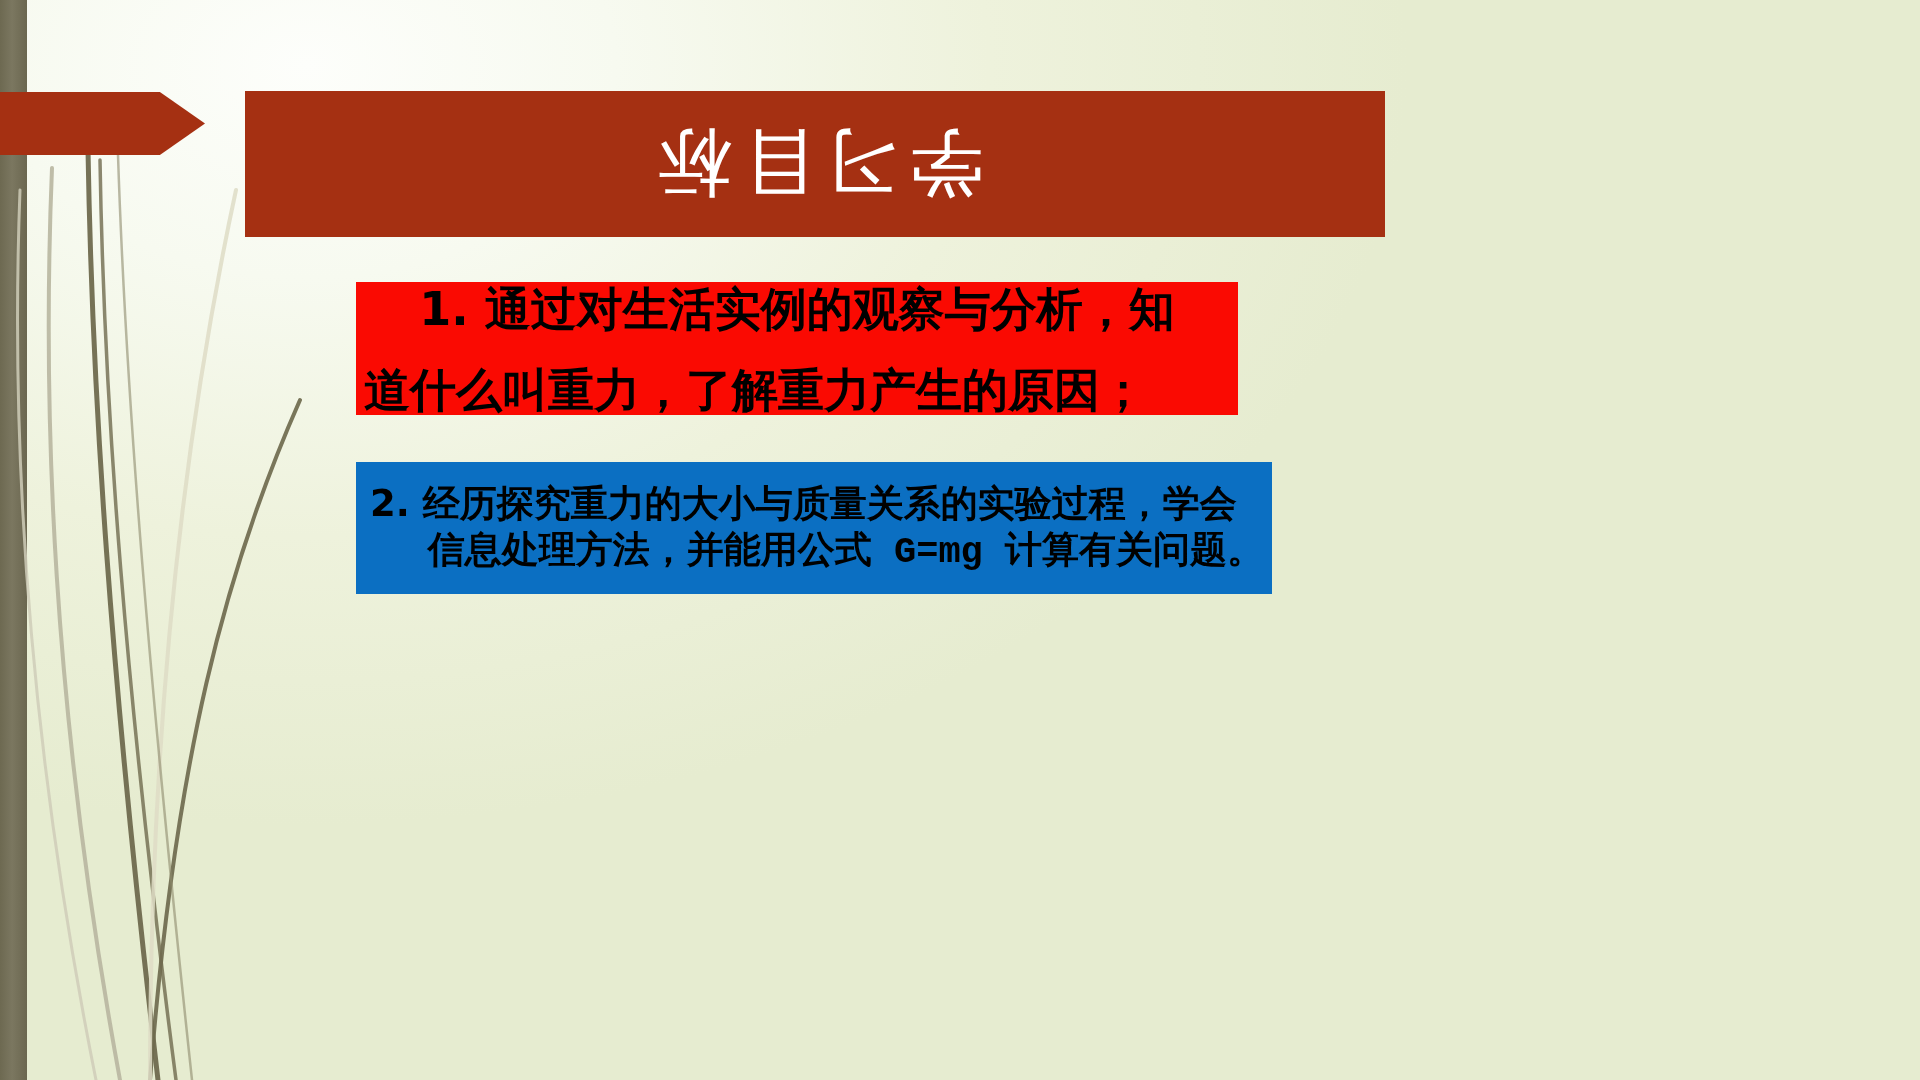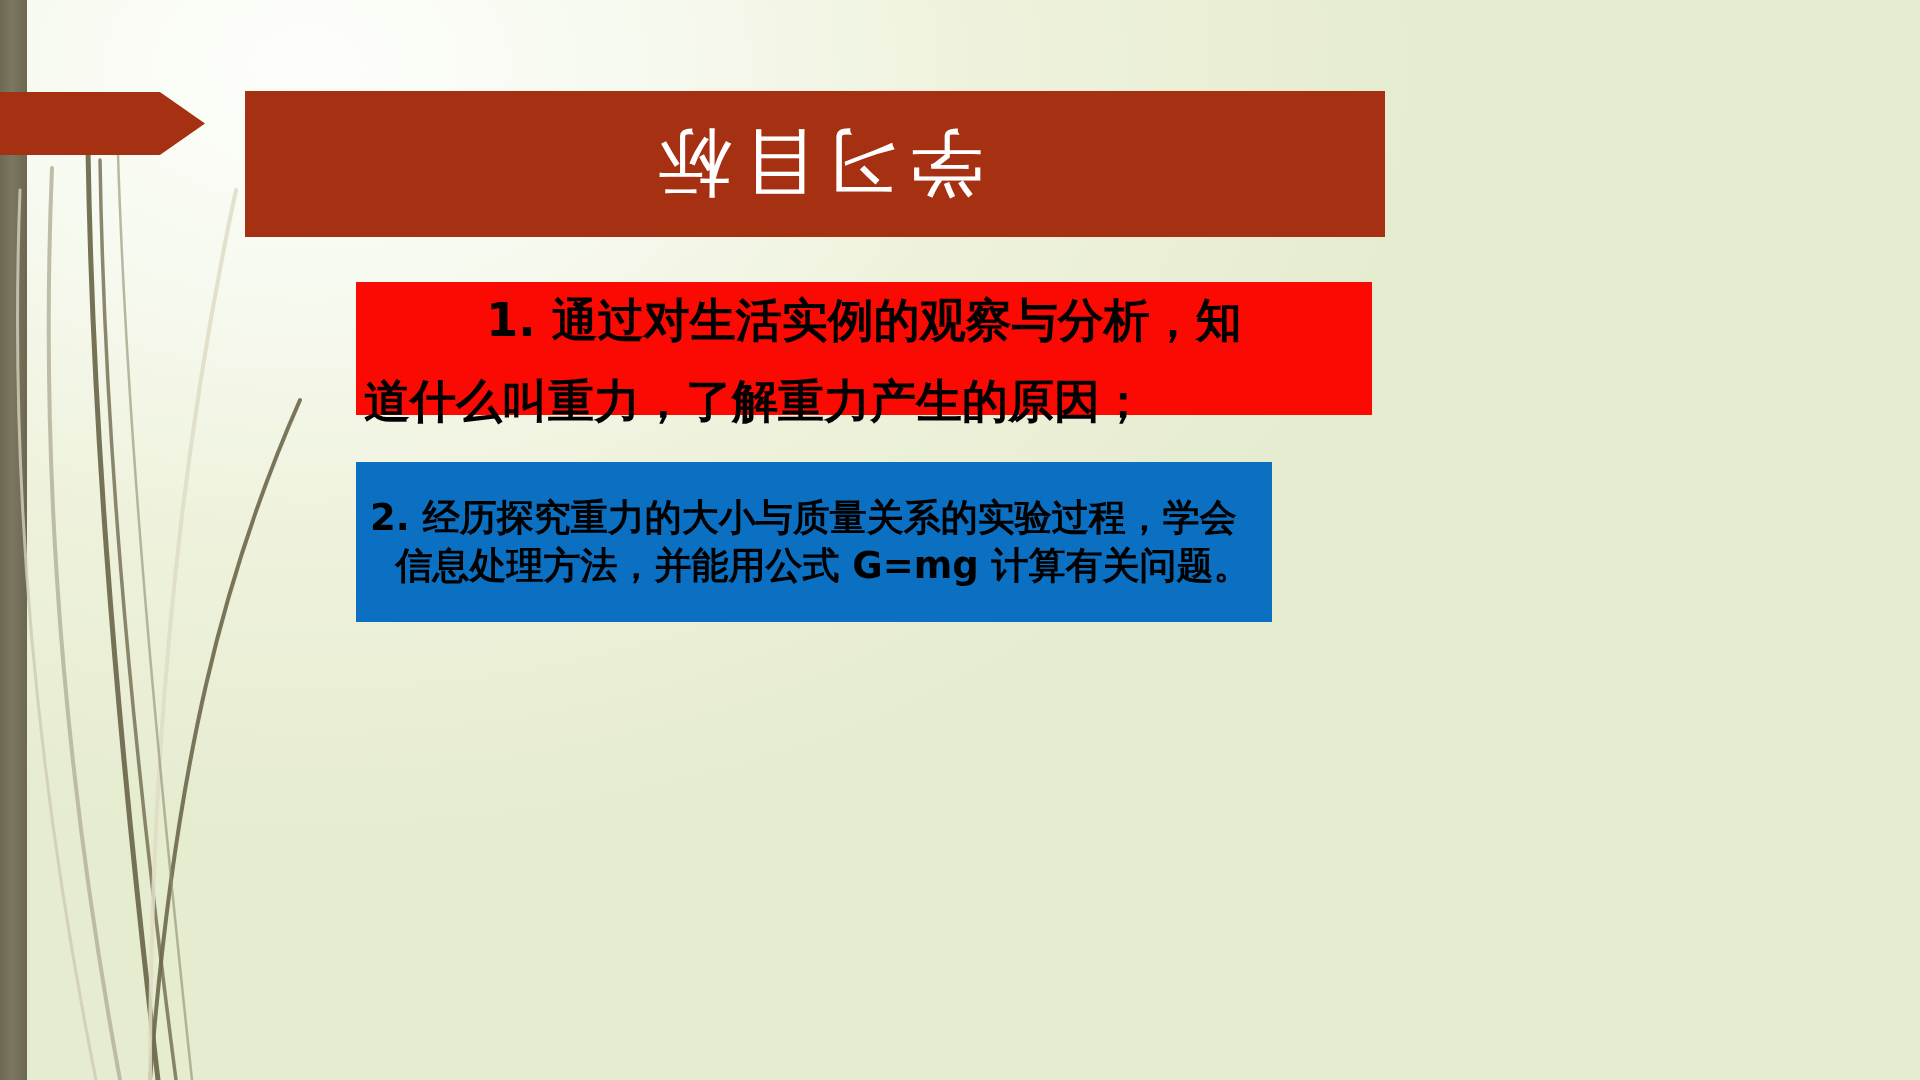--- a/index.html
+++ b/index.html
@@ -64,61 +64,61 @@
     line-height: 1;
     transform: rotate(180deg);
     white-space: nowrap;
     user-select: none;
   }
   
   #obj1 {
     position: absolute;
     left: 356px;
     top: 282px;
-    width: 1016px;
+    width: 882px;
     height: 133px;
     background: #fa0a02;
     box-sizing: border-box;
     padding: 10px 6px 8px 6px;
     display: flex;
     flex-direction: column;
-    justify-content: flex-start;
+    justify-content: center;
   }
   #obj1 .ln {
     color: #000000;
     font-weight: bold;
     font-size: 46px;
     line-height: 1.22;
     white-space: nowrap;
   }
   #obj1 .ln1 { text-align: center; }
   #obj1 .ln2 { text-align: left; padding-left: 2px; margin-top: 25px; }
   
   #obj2 {
     position: absolute;
     left: 356px;
     top: 462px;
     width: 916px;
-    height: 160px;
+    height: 132px;
     background: #0b6fc2;
     box-sizing: border-box;
     padding: 14px 8px;
     display: flex;
     flex-direction: column;
     justify-content: center;
   }
   #obj2 .ln {
     color: #000000;
     font-weight: bold;
     font-size: 37px;
     line-height: 1.3;
     white-space: nowrap;
   }
   #obj2 .ln1 { text-align: left; padding-left: 6px; }
-  #obj2 .ln2 { text-align: center; padding-left: 18px; }
+  #obj2 .ln2 { text-align: right; padding-left: 18px; font-family: Liberation Mono, monospace; }
 </style>
 </head>
 <body>
 
 <div id="slide">
 
   <div id="leftbar"></div>
 
   <svg id="grass" viewBox="0 0 420 930" preserveAspectRatio="none">
     <g fill="none" stroke-linecap="round">

